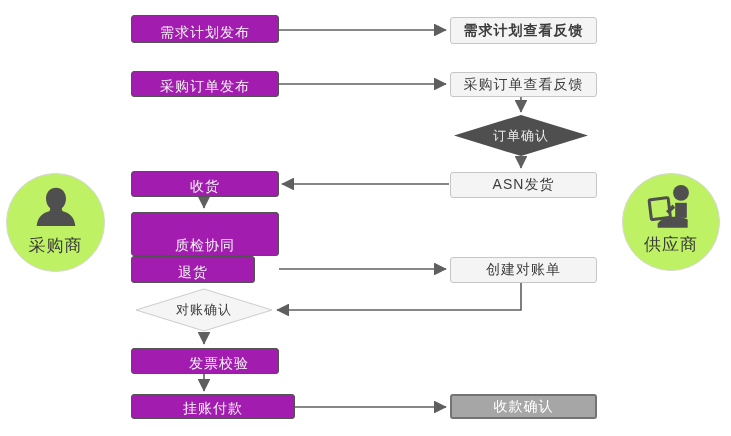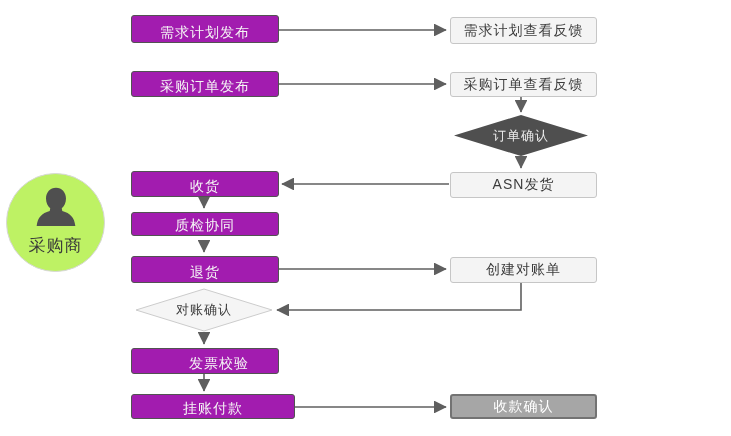--- a/index.html
+++ b/index.html
@@ -54,52 +54,66 @@
 
   <div class="actor" style="left:6px;top:173px;width:99px;height:99px;">
     <span class="icon">
       <svg width="52" height="52" viewBox="0 0 64 64">
         <path fill="#4f4f4f" d="M32 7c7.2 0 12.3 5.7 12.3 13.2 0 5.2-2.1 9.8-5.2 12l.6 3.6C49.6 38.4 54.6 44 55.8 54H8.2C9.4 44 14.4 38.4 24.3 35.8l.6-3.6c-3.1-2.2-5.2-6.8-5.2-12C19.7 12.7 24.8 7 32 7z"></path>
       </svg>
     </span>
     <span class="actor-label">采购商</span>
   </div>
 
+  <div class="actor" style="left:622px;top:173px;width:98px;height:98px;">
+    <span class="icon">
+      <svg width="54" height="50" viewBox="0 0 64 60">
+        <g fill="#4f4f4f">
+          <circle cx="44" cy="13" r="9.5"></circle>
+          <path d="M37 25 h14 v18 h-14 z"></path>
+          <path d="M34 27 l-8 8 3 3 8-7 z"></path>
+          <path d="M16 50 c5-9 24-11 36-5 l0 10 H16 z"></path>
+        </g>
+        <rect x="7" y="20" width="23" height="24" rx="2" fill="none" stroke="#4f4f4f" stroke-width="3.6" transform="rotate(-7 18 32)"></rect>
+      </svg>
+    </span>
+    <span class="actor-label">供应商</span>
+  </div>
 
   <div class="node node-dark" style="left:131px;top:15px;width:148px;height:28px;">
     <span>需求计划发布</span>
   </div>
   <div class="node node-dark" style="left:131px;top:71px;width:148px;height:26px;">
     <span>采购订单发布</span>
   </div>
   <div class="node node-dark" style="left:131px;top:171px;width:148px;height:26px;">
     <span>收货</span>
   </div>
-  <div class="node node-dark" style="left:131px;top:212px;width:148px;height:24px;">
+  <div class="node node-dark" style="left:131px;top:212px;width:148px;height:44px;">
     <span>质检协同</span>
   </div>
-  <div class="node node-dark" style="left:131px;top:256px;width:148px;height:27px;">
+  <div class="node node-dark" style="left:131px;top:256px;width:124px;height:27px;">
     <span>退货</span>
   </div>
 
   <div class="diamond diamond-light" style="left:135px;top:288px;width:138px;height:44px;">
     <svg viewBox="0 0 138 44" preserveAspectRatio="none">
       <polygon points="69,1 137,22 69,43 1,22" fill="#f5f5f5" stroke="#cccccc" stroke-width="1"></polygon>
     </svg>
     <span>对账确认</span>
   </div>
 
   <div class="node node-dark" style="left:131px;top:348px;width:148px;height:26px;padding-left:28px;">
     <span>发票校验</span>
   </div>
   <div class="node node-dark" style="left:131px;top:394px;width:164px;height:25px;">
     <span>挂账付款</span>
   </div>
 
-  <div class="node node-light" style="left:450px;top:17px;width:147px;height:27px;">
+  <div class="node node-light" style="left:450px;top:17px;width:147px;height:27px;font-weight:bold;">
     <span>需求计划查看反馈</span>
   </div>
   <div class="node node-light" style="left:450px;top:72px;width:147px;height:25px;justify-content:center;">
     <span>采购订单查看反馈</span>
   </div>
 
   <div class="diamond diamond-dark" style="left:454px;top:115px;width:134px;height:41px;">
     <svg viewBox="0 0 134 41" preserveAspectRatio="none">
       <polygon points="67,0 134,20.5 67,41 0,20.5" fill="#4f4f4f"></polygon>
     </svg>

